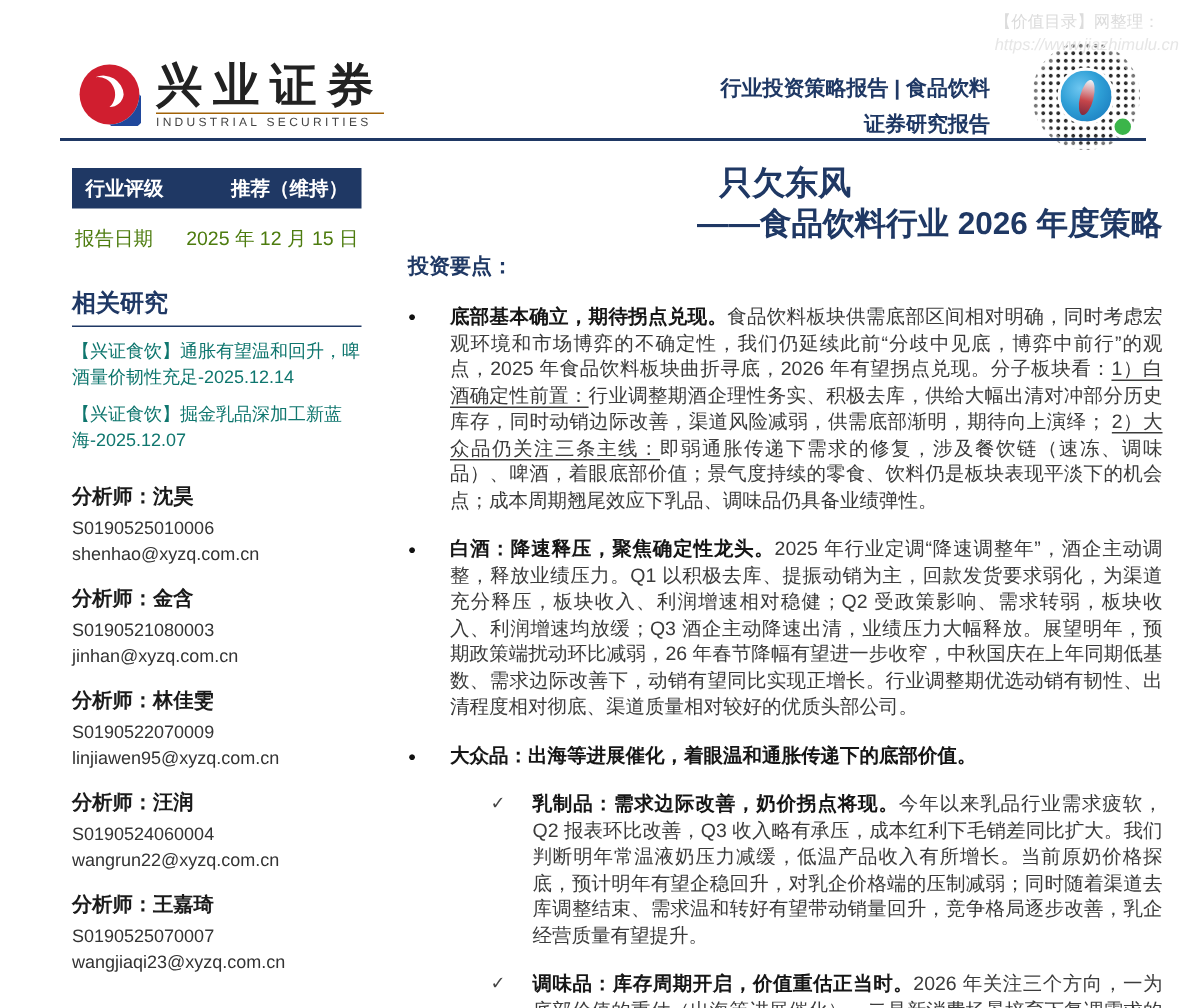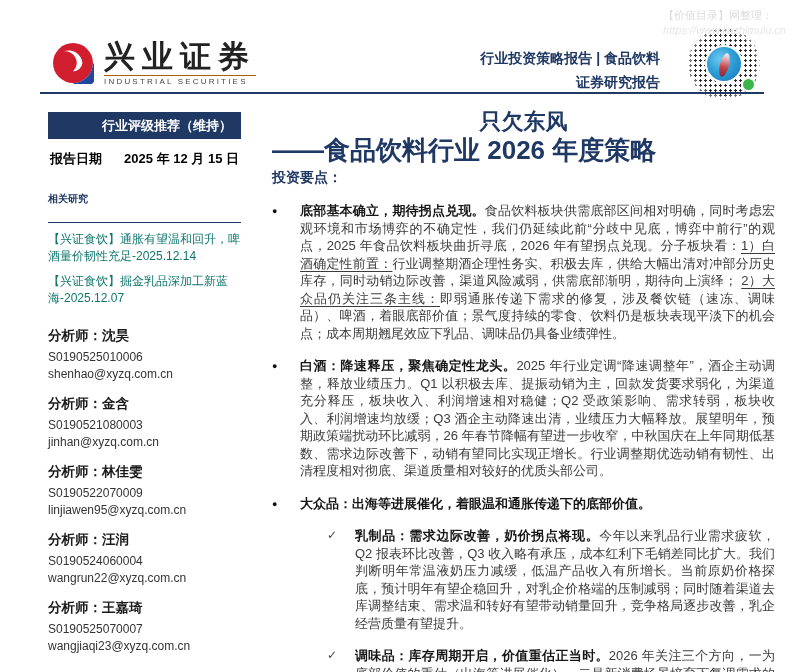--- a/index.html
+++ b/index.html
@@ -31,34 +31,34 @@
   .qr-center::after { content:""; position:absolute; left:13px; top:6px; width:9px; height:24px; border-radius:50%;
     background:linear-gradient(180deg,#fff 0%, #d43a3a 60%, #8c1f2f 100%); transform:rotate(14deg); opacity:.9; }
   .qr-green { position:absolute; right:4px; bottom:8px; width:15px; height:15px; border-radius:50%;
     background:#3bb54a; border:2px solid #fff; }
 
   .top-rule { position:absolute; left:40px; top:92px; width:724px; border-top:2px solid #1F3864; }
 
   
   .sidebar { position:absolute; left:48px; top:112px; width:193px; }
   .rating-bar { background:#1F3864; color:#fff; font-weight:bold; font-size:13px;
-    display:flex; justify-content:flex-end; align-items:center; height:27px; padding:0 9px; }
-  .date-row { display:flex; justify-content:space-between; font-size:13px; font-weight:bold; color:#000000; padding:11px 2px 0 2px; }
+    display:flex; justify-content:space-between; align-items:center; height:27px; padding:0 9px; }
+  .date-row { display:flex; justify-content:space-between; font-size:13px; font-weight:normal; color:#4d7c0f; padding:11px 2px 0 2px; }
   .related { margin-top:24px; }
-  .related-title { color:#1F3864; font-weight:bold; font-size:10px; padding-bottom:16px; border-bottom:1.5px solid #1F3864;margin-top:24px; }
+  .related-title { color:#1F3864; font-weight:bold; font-size:16px; padding-bottom:4px; border-bottom:1.5px solid #1F3864;margin-top:24px; }
   .related-item { font-size:12px; color:#0f766e; line-height:17px; margin-top:8px; }
   .analysts { margin-top:20px; }
   .analyst { margin-bottom:12px; }
   .analyst .name { font-size:13.5px; font-weight:bold; color:#1a1a1a; margin-bottom:4px; }
   .analyst .cert, .analyst .email { font-size:12px; color:#333; line-height:17px; }
 
   
   .main { position:absolute; left:272px; top:108px; width:503px; }
   .doc-title { text-align:center; color:#1F3864; font-weight:bold; font-size:22px; line-height:28px; }
-  .doc-subtitle { text-align:left; color:#1F3864; font-weight:bold; font-size:26px; line-height:28px; }
+  .doc-subtitle { text-align:right; color:#1F3864; font-weight:bold; font-size:21px; line-height:28px; }
   .section-heading { color:#1F3864; font-weight:bold; font-size:14px; margin-top:5px; }
 
   .bullets { margin-top:14px; }
   .bullet { display:flex; margin-top:15px; }
   .bullet.level1 .marker { width:28px; flex:0 0 28px; font-size:9px; color:#111; padding-top:4px; }
   .bullet.level2 { margin-left:55px; }
   .bullet.level2 .marker { width:28px; flex:0 0 28px; font-size:12px; color:#444; font-weight:bold; padding-top:1px; }
   .bullet-text { flex:1; font-size:13px; line-height:17.5px; color:#3b3b3b; text-align:justify; }
   .seg-bold { font-weight:bold; color:#161616; }
   .seg-underline { text-decoration:underline; text-underline-offset:3px; }

